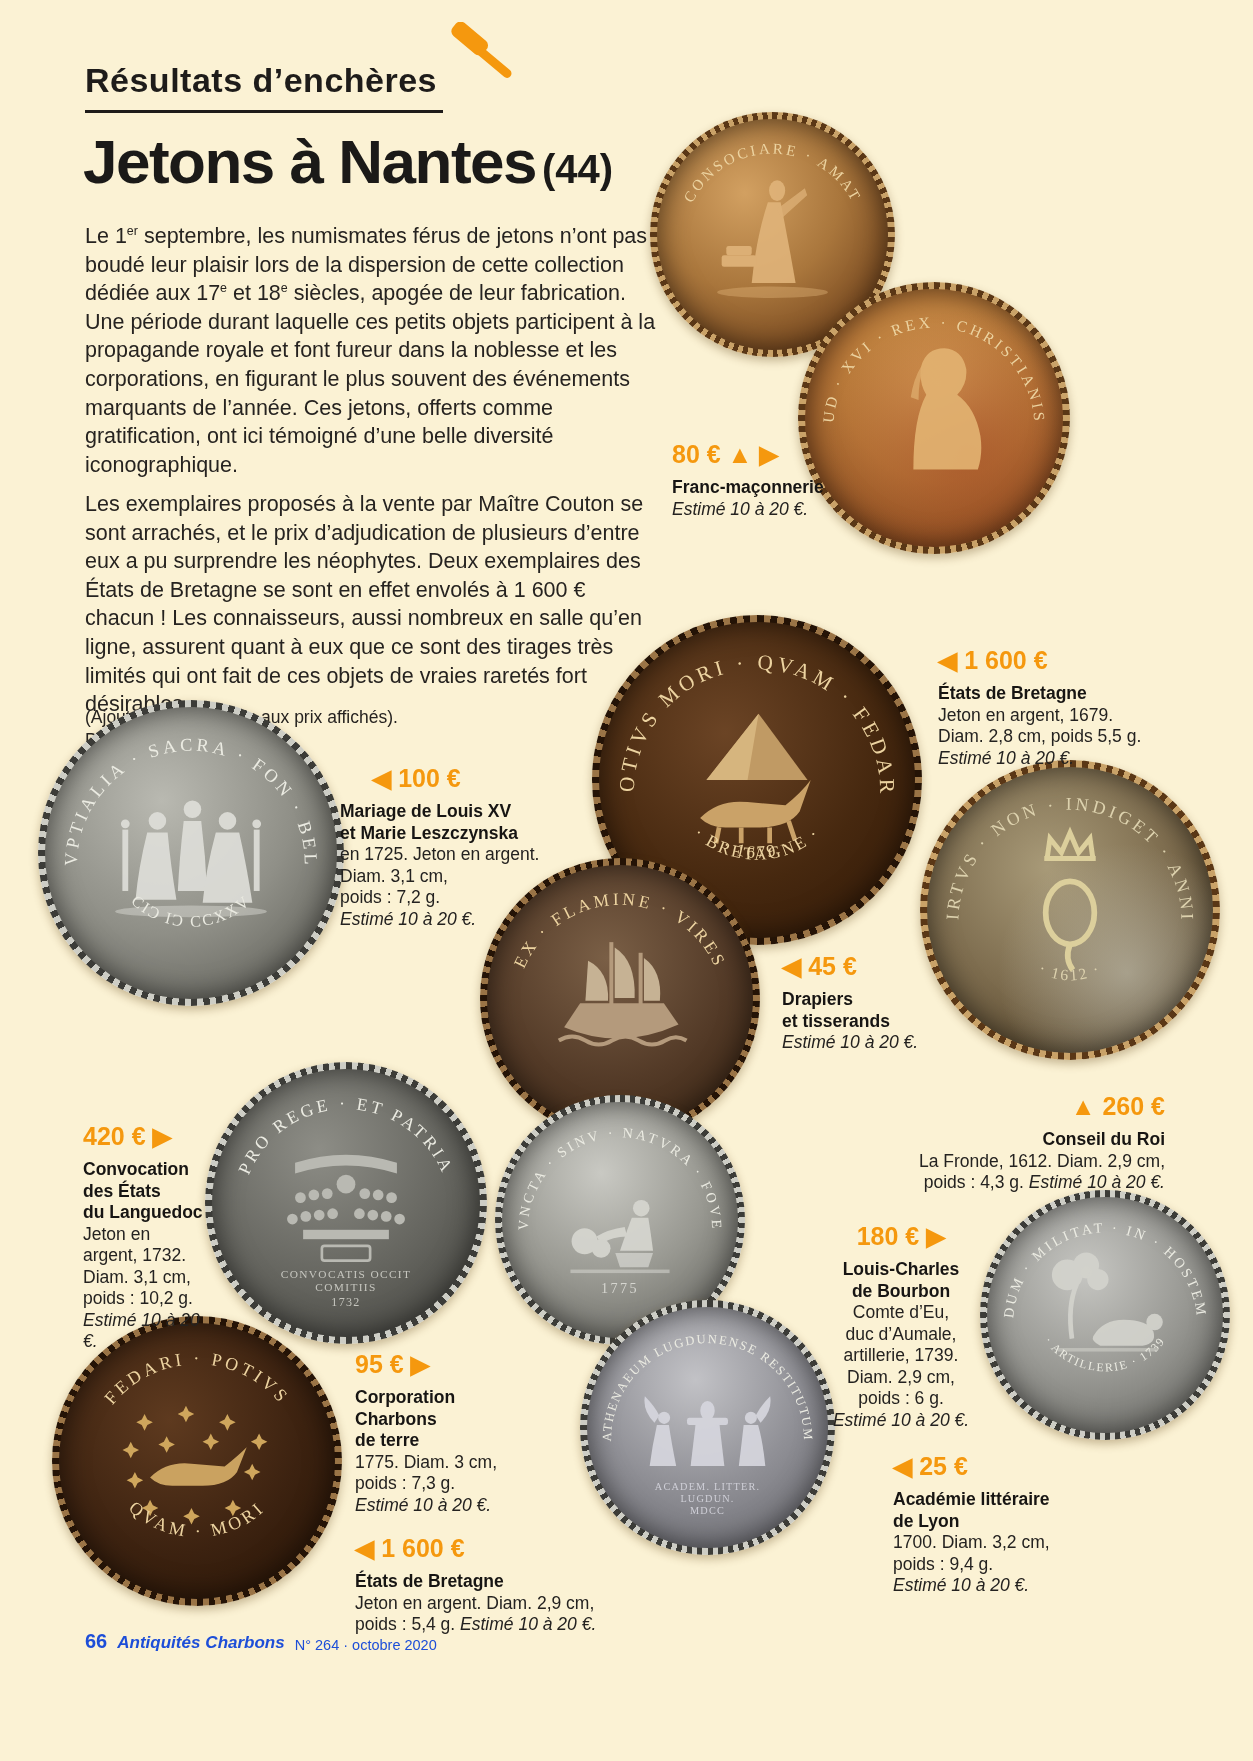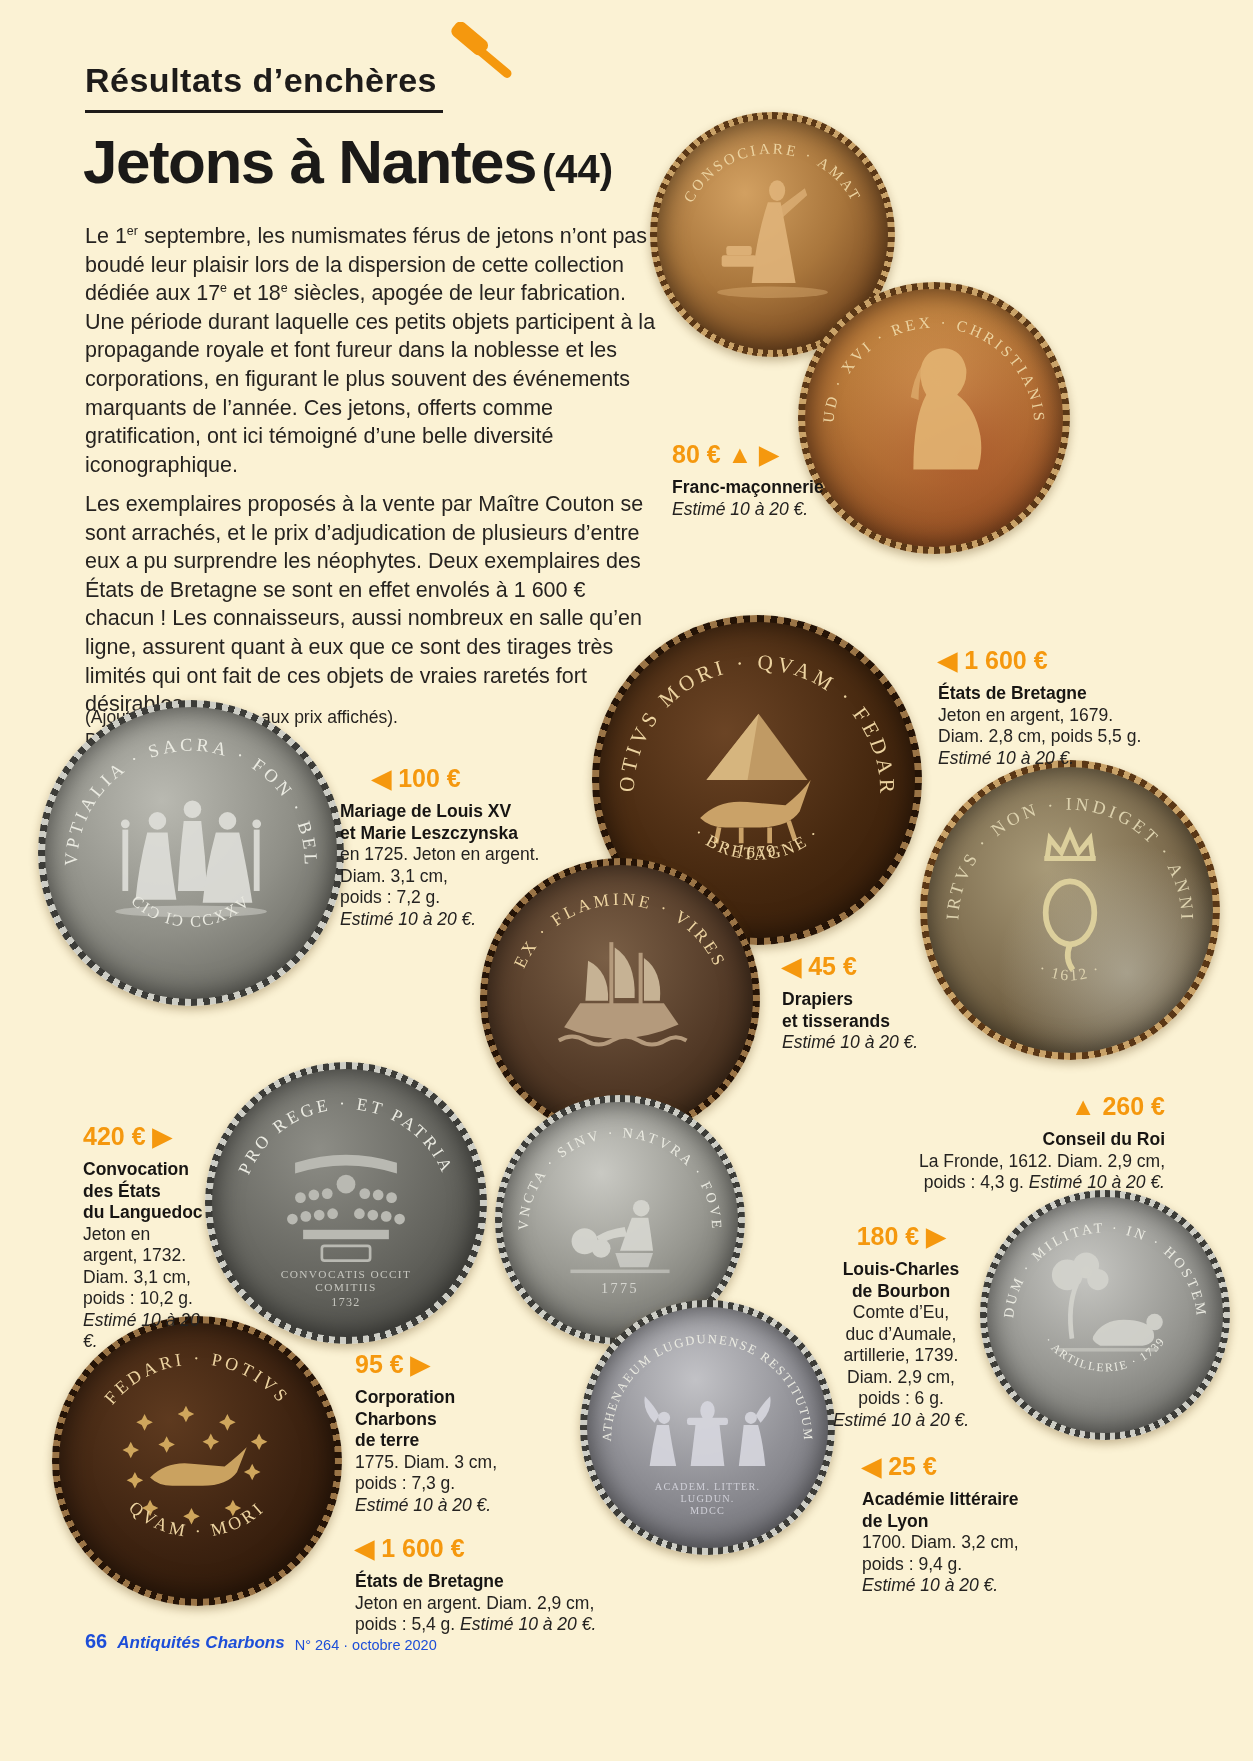--- a/index.html
+++ b/index.html
@@ -66,21 +66,21 @@
   .ind .cap-price{margin-left:32px;}
   #cap-franc    {left:672px;top:440px;width:210px;}
   #cap-bret1679 {left:938px;top:646px;width:230px;}
   #cap-mariage  {left:340px;top:764px;width:210px;}
   #cap-drapiers {left:770px;top:952px;width:200px;margin-left:12px;}
   #cap-conseil  {right:100px;top:1092px;width:270px;}
   #cap-languedoc{left:83px;top:1122px;width:130px;}
   #cap-charbons {left:355px;top:1350px;width:160px;}
   #cap-bret2    {left:355px;top:1534px;width:250px;}
   #cap-bourbon  {left:822px;top:1222px;width:158px;}
-  #cap-academie {left:862px;top:1452px;width:180px;}
+  #cap-academie {left:893px;top:1452px;width:180px;}
   
   .footer{position:absolute;left:85px;top:1630px;display:flex;align-items:flex-end;gap:10px;color:#1d4ed8;}
   .pg-num{font-size:20px;font-weight:800;}
   .mag1{font-size:17px;font-style:italic;font-weight:bold;}
   .mag2{font-size:17px;font-style:italic;font-weight:800;margin-left:-5px;}
   .issue{font-size:14.5px;}
 </style>
 </head>
 <body>
 

